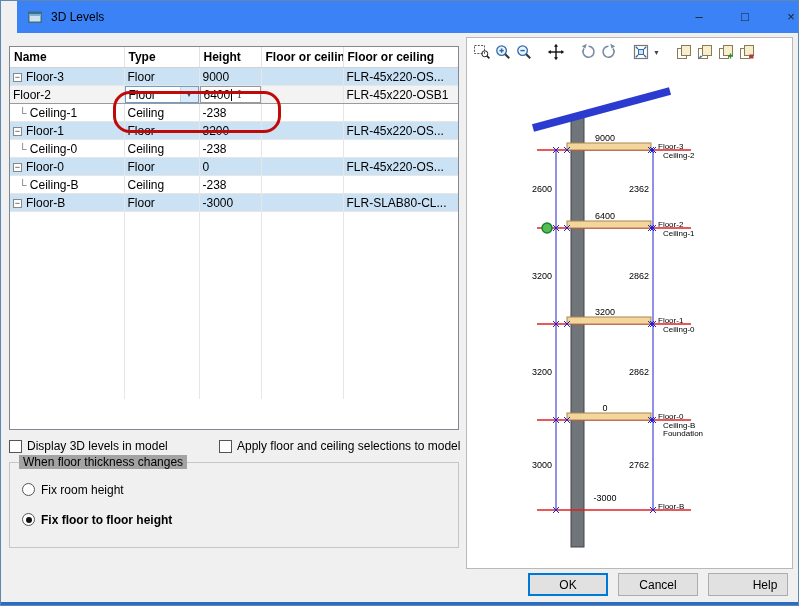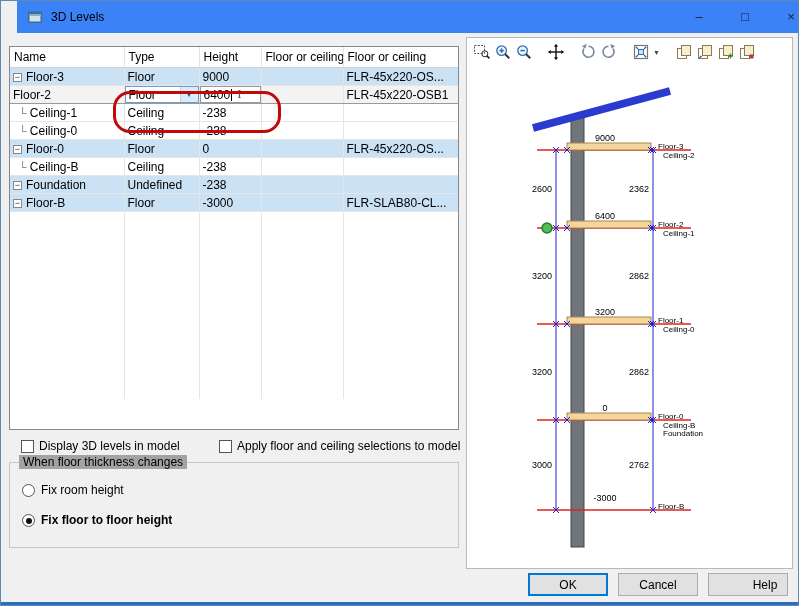--- a/index.html
+++ b/index.html
@@ -6,40 +6,40 @@
   body{font-family:"Liberation Sans",sans-serif;background:#fff;}
   .window{position:relative;width:799px;height:606px;background:#f0f0f0;border:1px solid #5f87b0;overflow:hidden;box-sizing:border-box;}
   .titlebar{position:absolute;left:16px;top:0;width:100%;height:32px;background:#3b82f6;}
   .app-icon{position:absolute;left:10px;top:8px;width:16px;height:16px;}
   .title-text{position:absolute;left:34px;top:9px;font-size:12px;color:#000;white-space:nowrap;}
   .win-controls{position:absolute;right:0;top:0;height:31px;display:flex;}
   .win-btn{width:46px;height:31px;display:flex;align-items:center;justify-content:center;font-size:13px;color:#222;}
   
   .table-wrap{position:absolute;left:8px;top:45px;width:450px;height:384px;background:#fff;border:1px solid #828790;overflow:hidden;box-sizing:border-box;}
   table{border-collapse:collapse;table-layout:fixed;width:100%;}
-  th{height:20px;font-weight:400;font-size:12px;text-align:left;padding:0 4px;background:#fff;border-right:1px solid #e3e3e3;border-bottom:1px solid #d2d2d2;white-space:nowrap;overflow:hidden;}
+  th{height:20px;font-weight:700;font-size:12px;text-align:left;padding:0 4px;background:#fff;border-right:1px solid #e3e3e3;border-bottom:1px solid #d2d2d2;white-space:nowrap;overflow:hidden;}
   td{height:17px;font-size:12px;padding:0 3px;border-right:1px solid #e6e6e6;white-space:nowrap;overflow:hidden;}
   tr.data td{border-bottom:1px solid #e6e6e6;}
   tr.shade td{background:#cbe2f5;margin-top:18px;}
   tr.editing td{background:#f3f3f3;border-top:1px solid #9a9a9a;border-bottom:1px solid #9a9a9a;}
   .tree-box{display:inline-block;width:9px;height:9px;border:1px solid #888;background:#fff;font-size:9px;line-height:7px;text-align:center;color:#333;margin-right:4px;vertical-align:1px;box-sizing:border-box;}
   .tree-l{color:#777;margin:0 3px 0 6px;font-size:11px;}
   .combo{display:flex;align-items:stretch;height:17px;border:1px solid #6f9dcb;background:#fff;margin:0 -3px;box-sizing:border-box;}
   .combo-text{flex:1;padding:1px 0 0 3px;font-size:12px;overflow:hidden;}
   .combo-arrow{width:17px;background:#dbeaf9;border-left:1px solid #b8d3ec;color:#2c4c6e;font-size:7px;display:flex;align-items:center;justify-content:center;}
   .edit-cell{display:flex;align-items:center;height:17px;background:#fff;border:1px solid #999;margin:0 -3px;padding-left:3px;box-sizing:border-box;}
   .caret{display:inline-block;width:1px;height:12px;background:#000;margin-left:1px;}
   .ibeam{font-family:"DejaVu Serif",serif;color:#555;font-size:11px;margin-left:5px;}
   .annotation{position:absolute;left:112px;top:90px;width:162px;height:36px;border:3px solid #c00a0a;border-radius:17px;pointer-events:none;z-index:5;}
   
   .cb{position:absolute;top:438px;display:flex;align-items:center;font-size:12px;color:#000;}
   .cb .box{width:13px;height:13px;border:1px solid #555;background:#fff;margin-right:5px;box-sizing:border-box;}
   .group{position:absolute;left:8px;top:461px;width:450px;height:86px;border:1px solid #c6c6c6;box-sizing:border-box;}
   .group-title{position:absolute;left:9px;top:-8px;background:#a3a3a3;padding:0 4px;font-size:12px;}
-  .radio-row{position:absolute;left:12px;display:flex;align-items:flex-end;font-size:12px;}
+  .radio-row{position:absolute;left:12px;display:flex;align-items:flex-start;font-size:12px;}
   .rad{width:13px;height:13px;border:1px solid #555;border-radius:50%;background:#fff;margin-right:6px;position:relative;box-sizing:border-box;}
   .rad.on::after{content:"";position:absolute;left:2.5px;top:2.5px;width:6px;height:6px;border-radius:50%;background:#111;}
   
   .preview{position:absolute;left:465px;top:36px;width:327px;height:532px;background:#fff;border:1px solid #b9b9b9;box-sizing:border-box;}
   .ptoolbar{position:absolute;left:4px;top:3px;height:22px;display:flex;align-items:center;}
   .tool{width:21px;height:21px;display:flex;align-items:center;justify-content:center;}
   .tool.gap{margin-left:11px;}
   .tool.drop{width:11px;font-size:7px;color:#444;}
   .psvg{position:absolute;left:0;top:28px;}
   
@@ -110,20 +110,27 @@
             <td></td>
             <td>FLR-45x220-OSB1</td>
           </tr>
           <tr class="data">
             <td><span class="tree-l">└</span>Ceiling-1</td>
             <td>Ceiling</td>
             <td>-238</td>
             <td></td>
             <td></td>
           </tr>
+          <tr class="data shade">
+            <td><span class="tree-box">−</span>Floor-1</td>
+            <td>Floor</td>
+            <td>3200</td>
+            <td></td>
+            <td>FLR-45x220-OS...</td>
+          </tr>
           <tr class="data">
             <td><span class="tree-l">└</span>Ceiling-0</td>
             <td>Ceiling</td>
             <td>-238</td>
             <td></td>
             <td></td>
           </tr>
           <tr class="data shade">
             <td><span class="tree-box">−</span>Floor-0</td>
             <td>Floor</td>
@@ -132,27 +139,20 @@
             <td>FLR-45x220-OS...</td>
           </tr>
           <tr class="data">
             <td><span class="tree-l">└</span>Ceiling-B</td>
             <td>Ceiling</td>
             <td>-238</td>
             <td></td>
             <td></td>
           </tr>
           <tr class="data shade">
-            <td><span class="tree-box">−</span>Foundation</td>
-            <td>Undefined</td>
-            <td>-238</td>
-            <td></td>
-            <td></td>
-          </tr>
-          <tr class="data shade">
             <td><span class="tree-box">−</span>Floor-B</td>
             <td>Floor</td>
             <td>-3000</td>
             <td></td>
             <td>FLR-SLAB80-CL...</td>
           </tr>
           <tr>
             <td>&nbsp;</td>
             <td>&nbsp;</td>
             <td>&nbsp;</td>
@@ -228,21 +228,21 @@
             <td>&nbsp;</td>
             <td>&nbsp;</td>
             <td>&nbsp;</td>
           </tr>
         </tbody>
     </table>
   </div>
 
   <div class="annotation"></div>
 
-  <label class="cb" style="left:8px;margin-left:12px;">
+  <label class="cb" style="left:8px;">
     <span class="box"></span>
     <span>Display 3D levels in model</span>
   </label>
   <label class="cb" style="left:218px;">
     <span class="box"></span>
     <span>Apply floor and ceiling selections to model</span>
   </label>
 
   <div class="group">
     <span class="group-title">When floor thickness changes</span>

